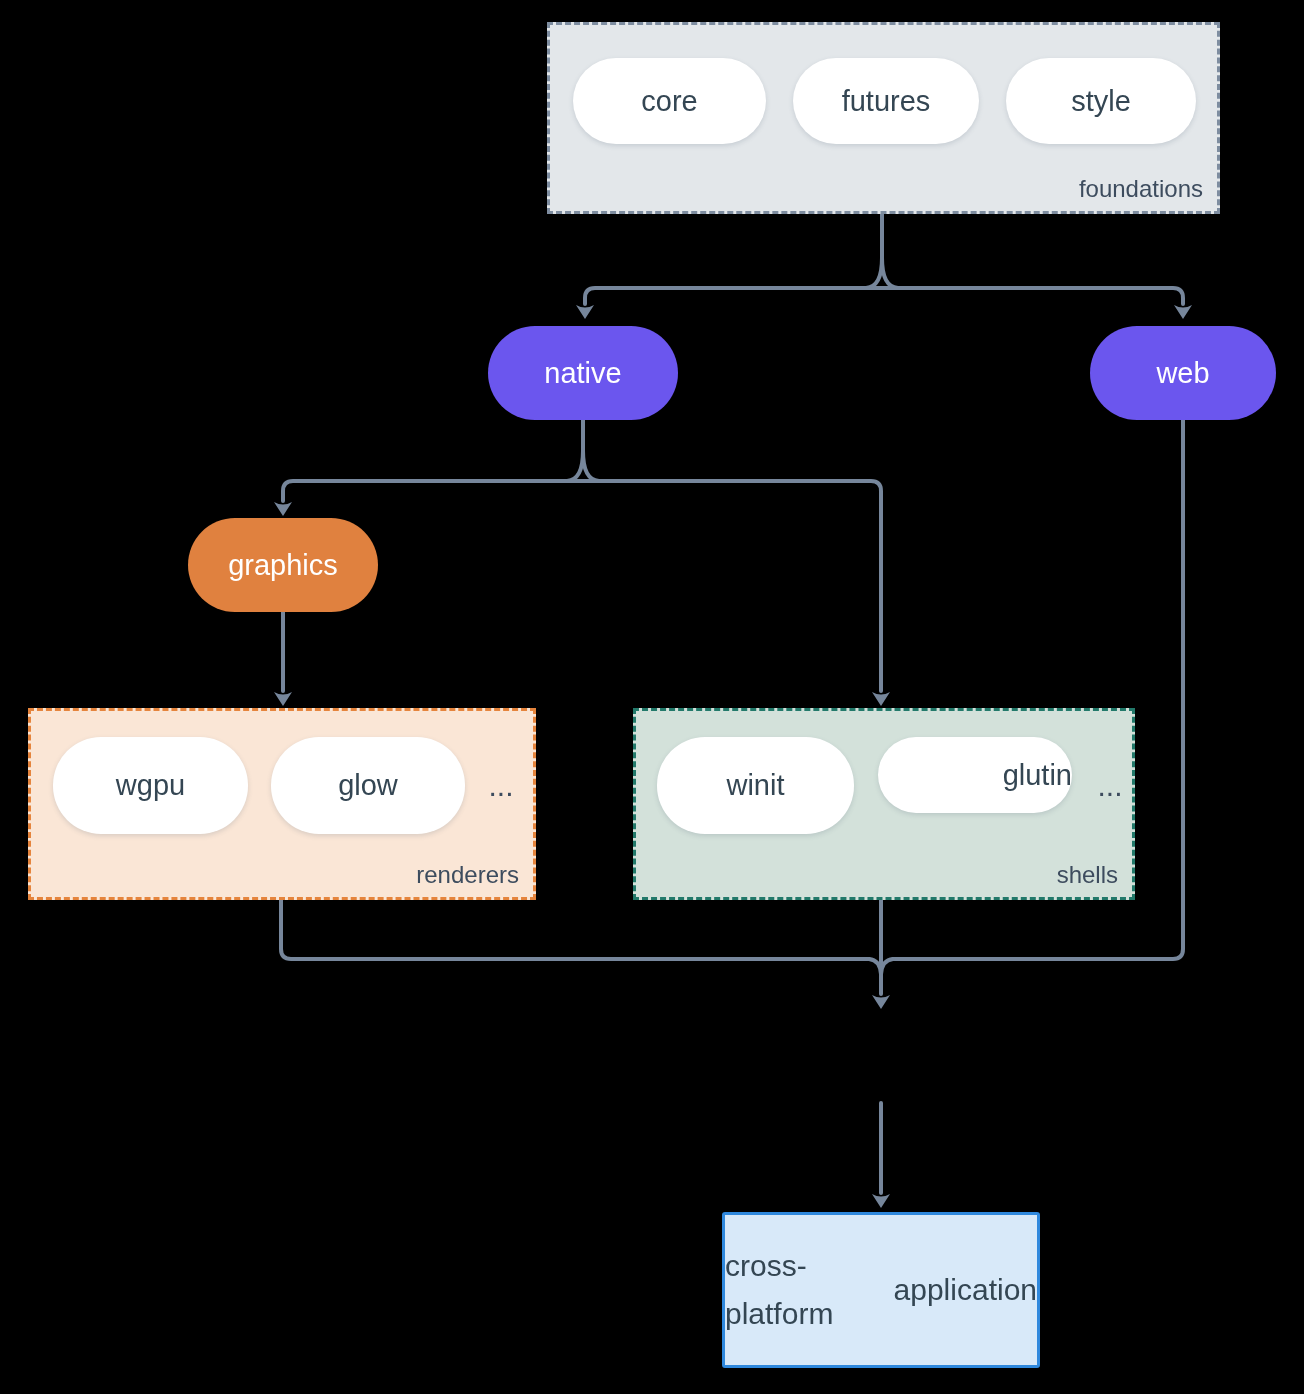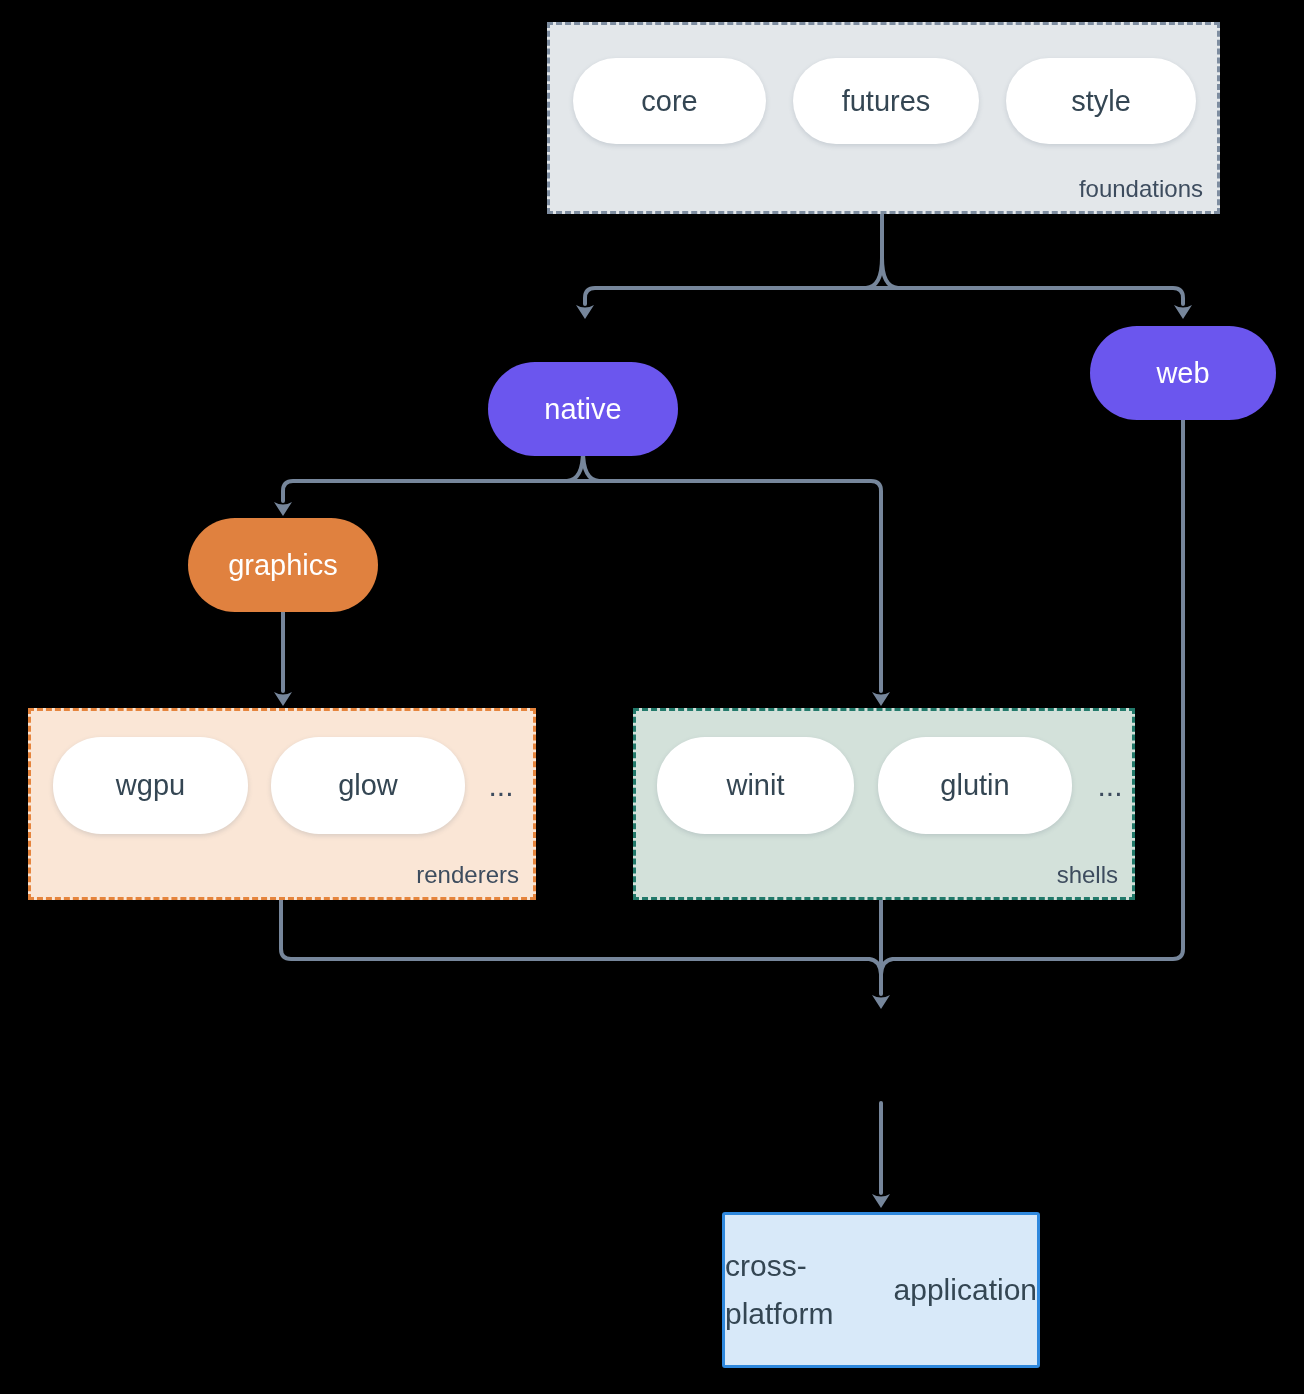--- a/index.html
+++ b/index.html
@@ -42,21 +42,21 @@
   }
   .ellipsis{
     position:absolute;font-size:30px;color:var(--label-text);
     display:flex;align-items:center;justify-content:center;
   }
 
   .node{
     position:absolute;display:flex;align-items:center;justify-content:center;
     color:#fff;font-size:29px;border-radius:47px;
   }
-  .node-native{left:488px;top:326px;width:190px;height:94px;background:var(--purple);margin-top:36px;}
+  .node-native{left:488px;top:326px;width:190px;height:94px;background:var(--purple);}
   .node-web{left:1090px;top:326px;width:186px;height:94px;background:var(--purple);}
   .node-graphics{left:188px;top:518px;width:190px;height:94px;background:var(--orange);}
   .node-iced{left:788px;top:1011px;width:186px;height:92px;background:var(--blue);}
 
   .app-box{
     position:absolute;left:722px;top:1212px;width:318px;height:156px;
     box-sizing:border-box;
     background:var(--app-fill);
     border:3px solid var(--app-border);
     border-radius:3px;
@@ -67,21 +67,21 @@
   
   .p-core{left:23px;top:33px;width:193px;height:86px;}
   .p-futures{left:243px;top:33px;width:186px;height:86px;}
   .p-style{left:456px;top:33px;width:190px;height:86px;}
   
   .p-wgpu{left:22px;top:26px;width:195px;height:97px;}
   .p-glow{left:240px;top:26px;width:194px;height:97px;}
   .e-renderers{left:444px;top:26px;width:52px;height:97px;}
   
   .p-winit{left:21px;top:26px;width:197px;height:97px;}
-  .p-glutin{left:242px;top:26px;width:194px;height:97px;}
+  .p-glutin{left:242px;top:26px;width:194px;height:76px;justify-content:flex-end;}
   .e-shells{left:448px;top:26px;width:52px;height:97px;}
 </style>
 </head>
 <body>
 
 <div id="canvas">
 
   <svg id="edges" viewBox="0 0 1304 1394" xmlns="http://www.w3.org/2000/svg">
 
     <path class="edge" d="M882 214 L882 266"></path>

